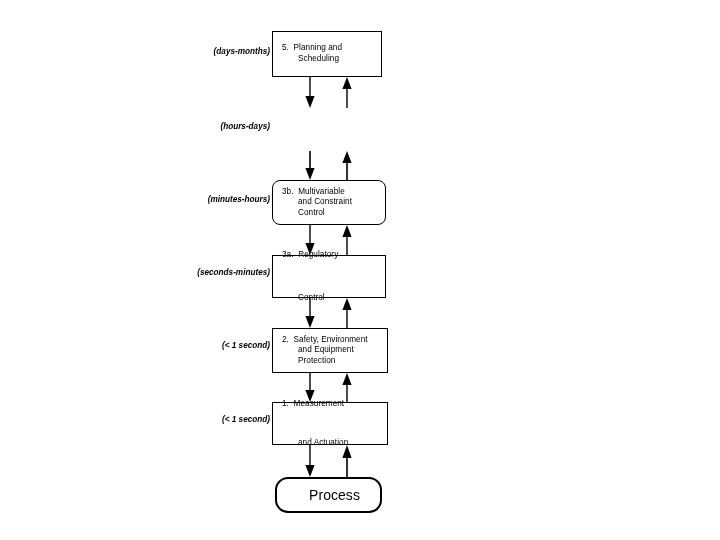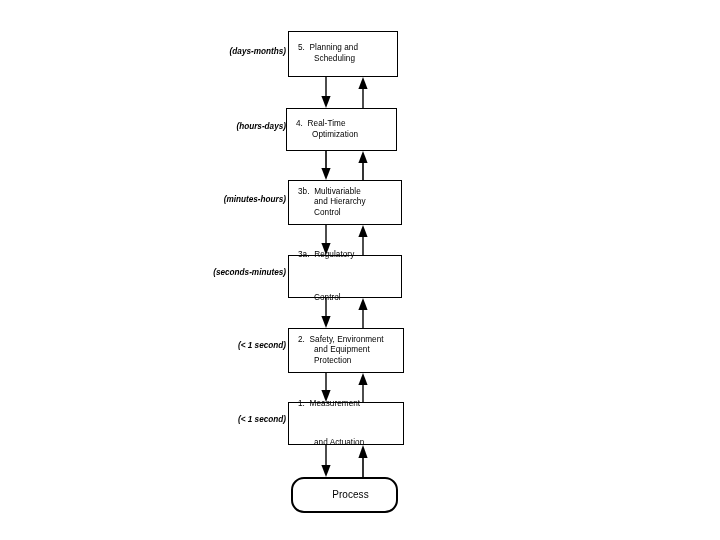--- a/index.html
+++ b/index.html
@@ -10,21 +10,21 @@
     width: 720px;
     height: 540px;
     background: #ffffff;
     font-family: "Liberation Sans", sans-serif;
     overflow: hidden;
     position: relative;
   }
 
   #page {
     position: absolute;
-    left: 16px; top: 0;
+    left: 0; top: 0;
     width: 624px;
     height: 540px;
   }
 
   
   .diagram {
     position: absolute;
     left: 0; top: 0;
     width: 430px;
     height: 540px;
@@ -53,21 +53,21 @@
   }
 
   .node.process {
     border-radius: 13px;
     border-width: 2px;
     align-items: center;
     padding-left: 0;
     padding-right: 0;
   }
   .node.process .line {
-    font-size: 10px;
+    font-size: 14px;
     padding-left: 12px;
   }
 
   
   .tlabel {
     position: absolute;
     font-style: italic;
     font-weight: bold;
     font-size: 8.2px;
     color: #000000;
@@ -111,28 +111,24 @@
 
     <div class="tlabel" style="left:110px; top:341px; width:160px;">(&lt; 1 second)</div>
 
     <div class="tlabel" style="left:110px; top:415px; width:160px;">(&lt; 1 second)</div>
 
     <div class="node" style="left:272px; top:31px; width:110px; height:46px;">
       <div class="line">5.  Planning and</div>
       <div class="line indent">Scheduling</div>
     </div>
 
-    <div class="node" style="left:270px; top:108px; width:111px; height:43px;">
-      <div class="line">4.  Real-Time</div>
-      <div class="line indent">Optimization</div>
-    </div>
-
-    <div class="node" style="left:272px; top:180px; width:114px; height:45px;">
+
+    <div class="node" style="left:272px; top:180px; width:114px; height:45px;border-radius:8px;">
       <div class="line">3b.  Multivariable</div>
-      <div class="line indent">and Hierarchy</div>
+      <div class="line indent">and Constraint</div>
       <div class="line indent">Control</div>
     </div>
 
     <div class="node" style="left:272px; top:255px; width:114px; height:43px;gap:32px;">
       <div class="line">3a.  Regulatory</div>
       <div class="line indent">Control</div>
     </div>
 
     <div class="node" style="left:272px; top:328px; width:116px; height:45px;">
       <div class="line">2.  Safety, Environment</div>

